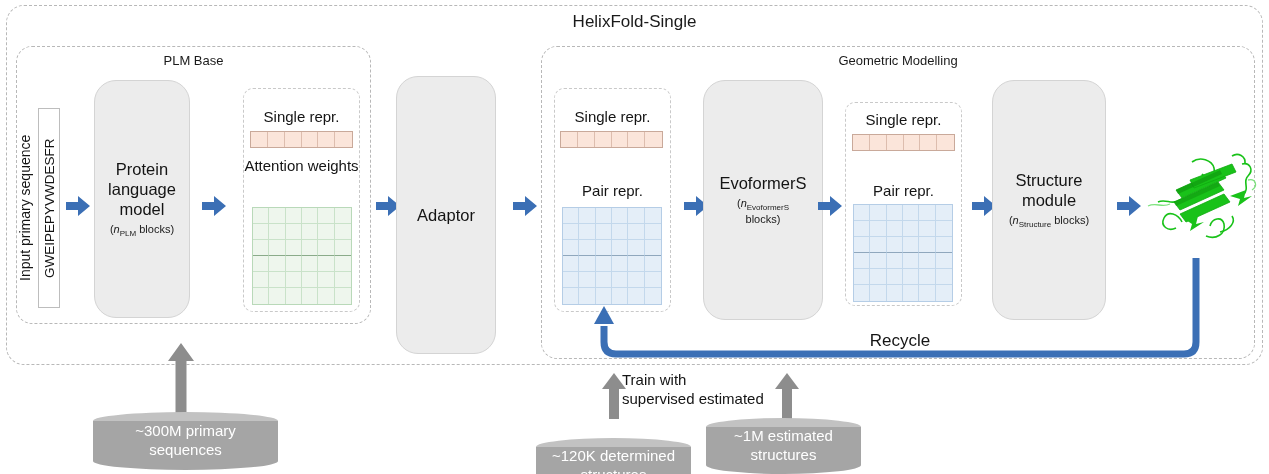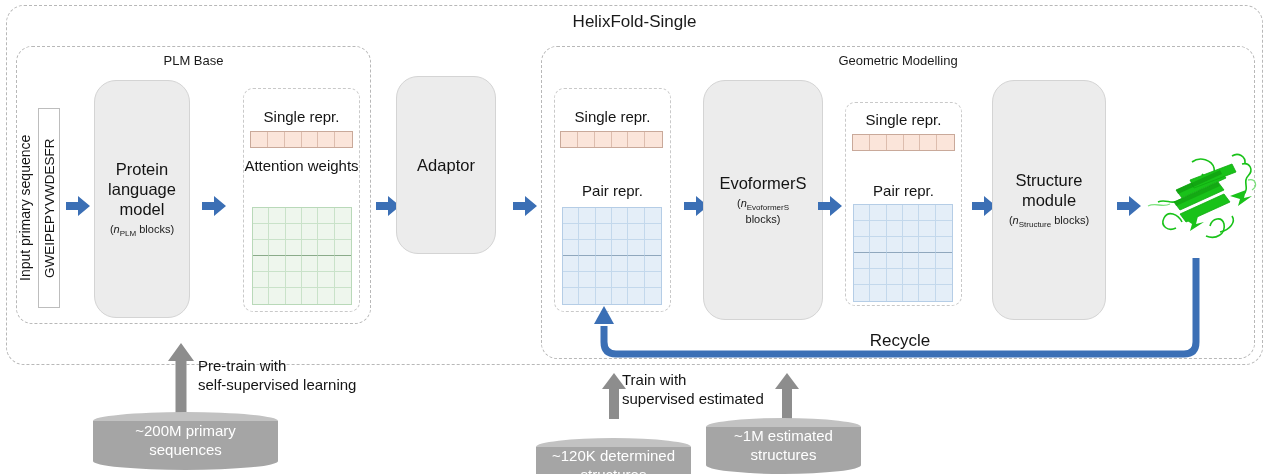--- a/index.html
+++ b/index.html
@@ -165,21 +165,21 @@
       <div></div>
       <div></div>
   </div>
 
   <div class="abs arrow-r" style="left:376px;top:196px;">
     <svg width="24" height="20" viewBox="0 0 24 20">
         <path d="M0 6 h12 v-6 l12 10 l-12 10 v-6 h-12 z" fill="#3b6fb5"></path>
       </svg>
   </div>
 
-  <div class="abs module" style="left:396px;top:76px;width:100px;height:178px;">
+  <div class="abs module" style="left:396px;top:76px;width:100px;height:278px;">
     <span class="mtitle">Adaptor</span>
   </div>
 
   <div class="abs arrow-r" style="left:513px;top:196px;">
     <svg width="24" height="20" viewBox="0 0 24 20">
         <path d="M0 6 h12 v-6 l12 10 l-12 10 v-6 h-12 z" fill="#3b6fb5"></path>
       </svg>
   </div>
 
   <div class="abs frame" style="left:541px;top:46px;width:714px;height:313px;"></div>
@@ -359,41 +359,39 @@
     <path d="M1196 258 L1196 342 Q1196 354 1184 354 L616 354 Q604 354 604 342 L604 326" fill="none" stroke="#3b6fb5" stroke-width="7" stroke-linecap="butt"></path>
     <path d="M604 306 l-10 18 h20 z" fill="#3b6fb5"></path>
   </svg>
   <div class="abs recycle-lbl" style="left:820px;top:331px;width:160px;text-align:center;">Recycle</div>
 
   <div class="abs arrow-up" style="left:168px;top:343px;">
     <svg width="26" height="70" viewBox="0 0 26 70">
       <path d="M13 0 L26 18 H18.5 V70 H7.5 V18 H0 Z" fill="#8d8d8d"></path>
     </svg>
   </div>
-  <div class="abs plain" style="left:198px;top:356px;width:220px;">Pre-train with
-self-supervised learning</div>
 
   <div class="abs arrow-up" style="left:602px;top:373px;">
     <svg width="24" height="46" viewBox="0 0 24 46">
       <path d="M12 0 L24 16 H17 V46 H7 V16 H0 Z" fill="#8d8d8d"></path>
     </svg>
   </div>
   <div class="abs arrow-up" style="left:775px;top:373px;">
     <svg width="24" height="46" viewBox="0 0 24 46">
       <path d="M12 0 L24 16 H17 V46 H7 V16 H0 Z" fill="#8d8d8d"></path>
     </svg>
   </div>
   <div class="abs plain" style="left:622px;top:370px;width:230px;">Train with
 supervised estimated</div>
 
   <div class="cyl" style="left:93px;top:412px;width:185px;height:58px;">
     <div class="top"></div>
     <div class="bot"></div>
     <div class="body"></div>
-    <div class="cap">~200M primary
+    <div class="cap">~300M primary
 sequences</div>
   </div>
 
   <div class="cyl" style="left:536px;top:438px;width:155px;height:56px;">
     <div class="top"></div>
     <div class="bot"></div>
     <div class="body"></div>
     <div class="cap">~120K determined
 structures</div>
   </div>

